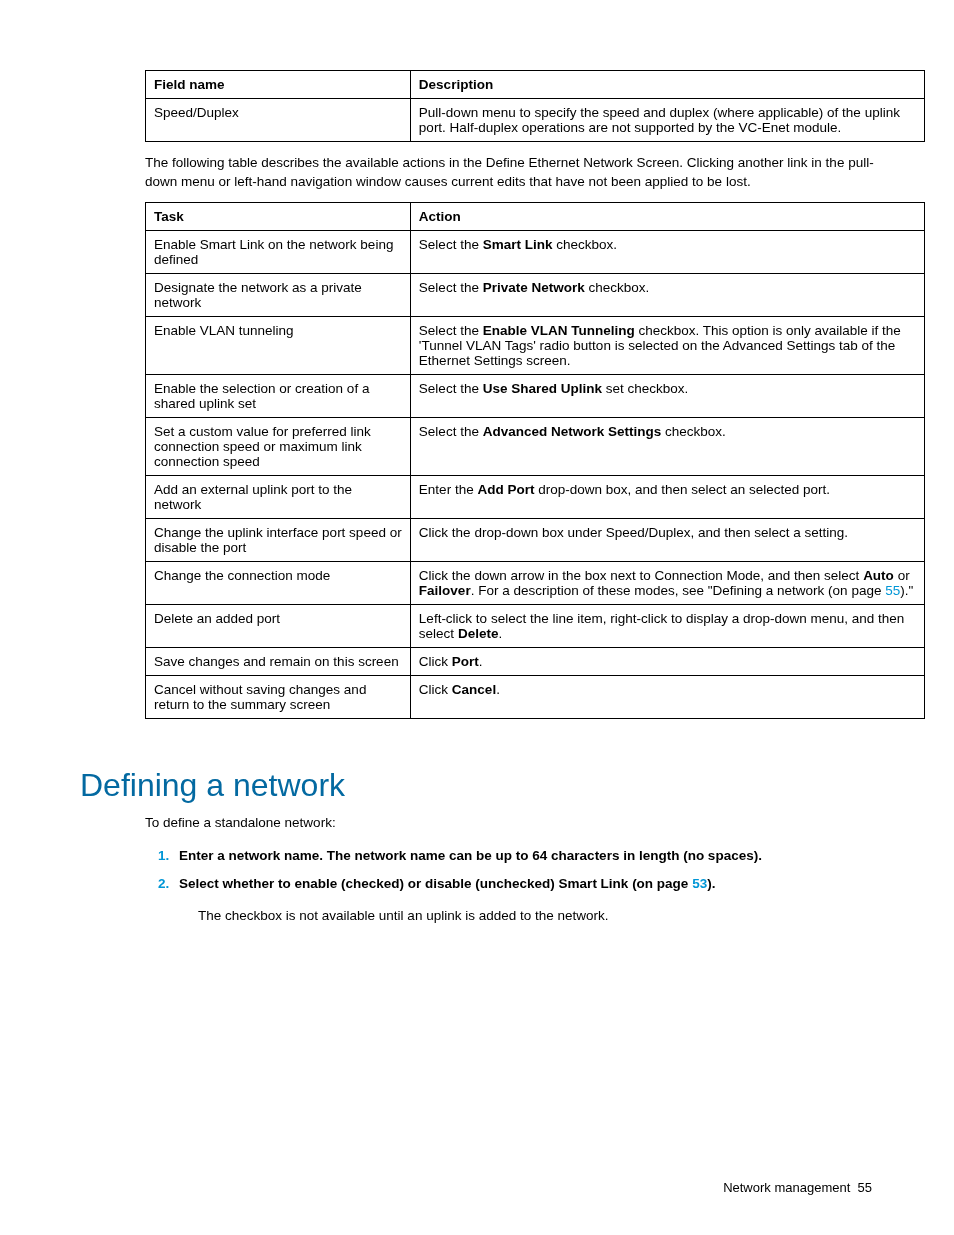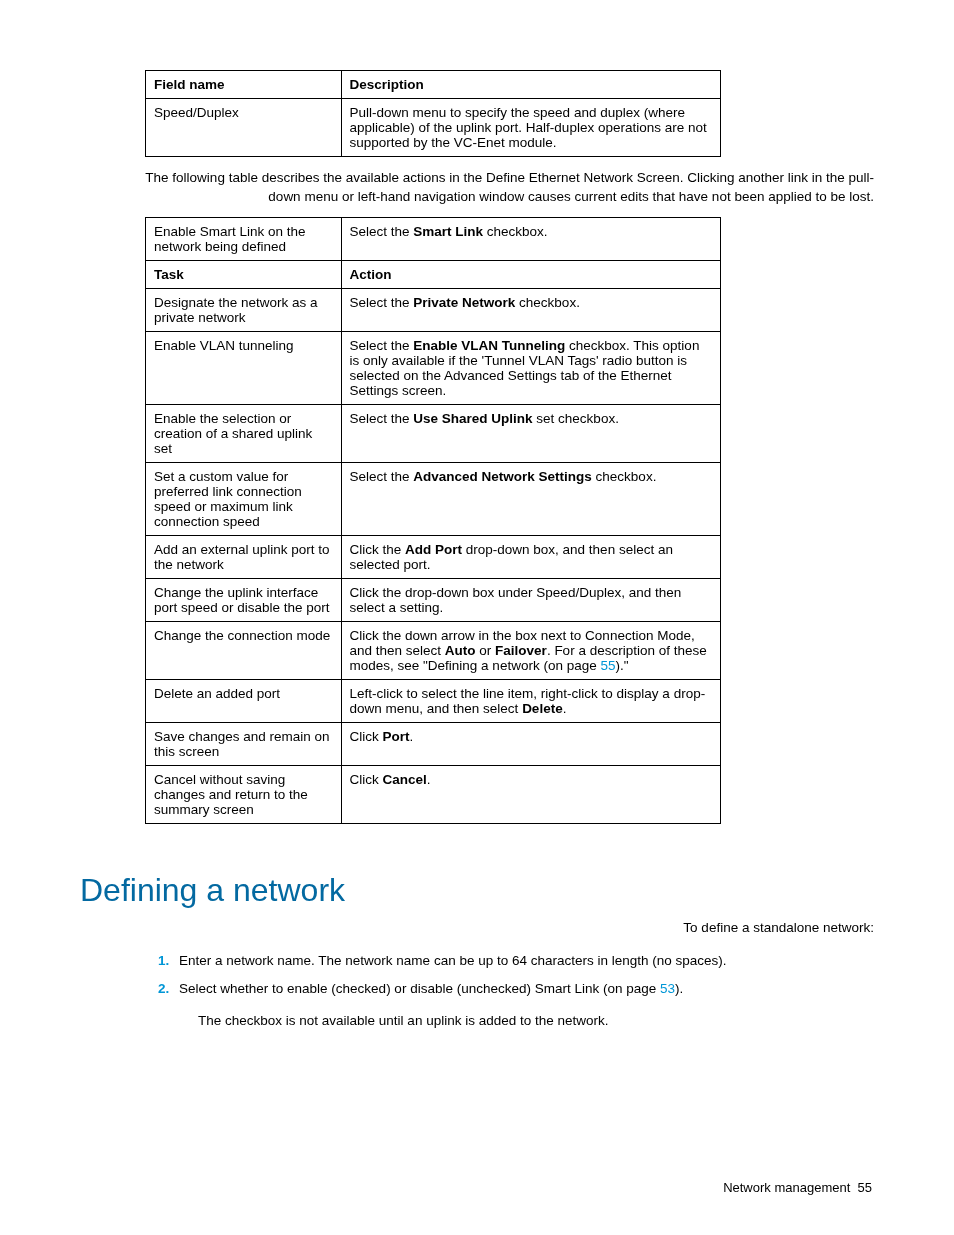--- a/index.html
+++ b/index.html
@@ -9,21 +9,21 @@
     background: #fff;
     margin: 0;
     padding: 0;
     width: 954px;
   }
   .page {
     padding: 70px 70px 40px 80px;
   }
   table {
     border-collapse: collapse;
-    width: 576px;
+    width: 780px;
     margin-left: 65px;
     margin-bottom: 12px;
   }
   th, td {
     border: 1px solid #000;
     padding: 6px 8px;
     text-align: left;
     vertical-align: top;
     font-weight: normal;
   }
@@ -31,33 +31,33 @@
     font-weight: bold;
   }
   .col1 { width: 34%; }
   .col2 { width: 66%; }
   .body-text {
     margin-left: 65px;
     margin-right: 10px;
     line-height: 1.4;
     margin-top: 6px;
     margin-bottom: 10px;
-    text-align: right;
   }
   h2.section-title {
     color: #0369a1;
     font-weight: normal;
     font-size: 32px;
     margin: 48px 0 10px 0;
     font-family: Arial, Helvetica, sans-serif;
   }
   ol.steps {
     margin-left: 65px;
     padding-left: 28px;
     line-height: 1.5;
+    font-weight: bold;
   }
   ol.steps li {
     margin-bottom: 8px;
     padding-left: 6px;
   }
   ol.steps li::marker {
     color: #0096d6;
     font-weight: bold;
   }
   .link { color: #0096d6; }
@@ -90,46 +90,46 @@
       <td>Pull-down menu to specify the speed and duplex (where applicable) of the uplink port. Half-duplex operations are not supported by the VC-Enet module.</td>
     </tr>
   </tbody>
     </table>
 
   <p class="body-text">The following table describes the available actions in the Define Ethernet Network Screen. Clicking another link in the pull-down menu or left-hand navigation window causes current edits that have not been applied to be lost.</p>
 
   <table>
     <tbody>
         <tr>
+      <th class="col1">Task</th>
+      <th class="col2">Action</th>
+    </tr>
+    <tr>
       <td>Enable Smart Link on the network being defined</td>
       <td><span>Select the </span><b>Smart Link</b><span> checkbox.</span></td>
-    </tr>
-    <tr>
-      <th class="col1">Task</th>
-      <th class="col2">Action</th>
     </tr>
     <tr>
       <td>Designate the network as a private network</td>
       <td><span>Select the </span><b>Private Network</b><span> checkbox.</span></td>
     </tr>
     <tr>
       <td>Enable VLAN tunneling</td>
       <td><span>Select the </span><b>Enable VLAN Tunneling</b><span> checkbox. This option is only available if the 'Tunnel VLAN Tags' radio button is selected on the Advanced Settings tab of the Ethernet Settings screen.</span></td>
     </tr>
     <tr>
       <td>Enable the selection or creation of a shared uplink set</td>
       <td><span>Select the </span><b>Use Shared Uplink</b><span> set checkbox.</span></td>
     </tr>
     <tr>
       <td>Set a custom value for preferred link connection speed or maximum link connection speed</td>
       <td><span>Select the </span><b>Advanced Network Settings</b><span> checkbox.</span></td>
     </tr>
     <tr>
       <td>Add an external uplink port to the network</td>
-      <td><span>Click the </span><b>Add Port</b><span> drop-down box, and then select an selected port.</span></td>
+      <td><span>Enter the </span><b>Add Port</b><span> drop-down box, and then select an selected port.</span></td>
     </tr>
     <tr>
       <td>Change the uplink interface port speed or disable the port</td>
       <td>Click the drop-down box under Speed/Duplex, and then select a setting.</td>
     </tr>
     <tr>
       <td>Change the connection mode</td>
       <td><span>Click the down arrow in the box next to Connection Mode, and then select </span><b>Auto</b><span> or </span><b>Failover</b><span>. For a description of these modes, see "Defining a network (on page </span><span class="link">55</span><span>)."</span></td>
     </tr>
     <tr>

